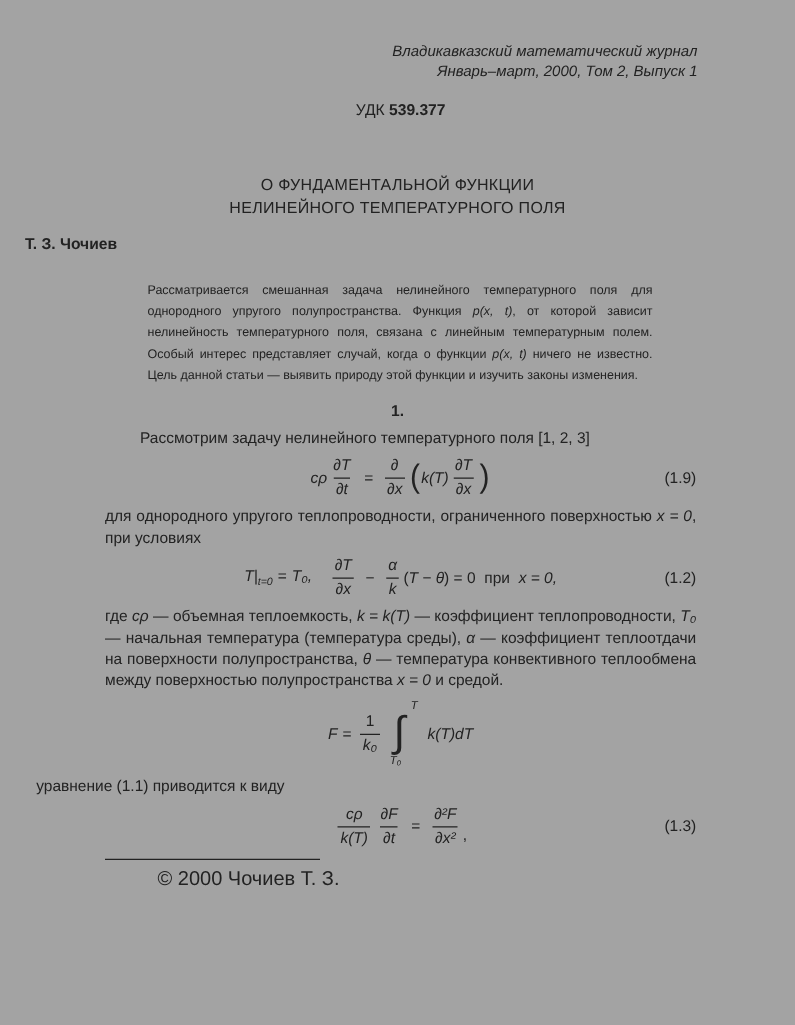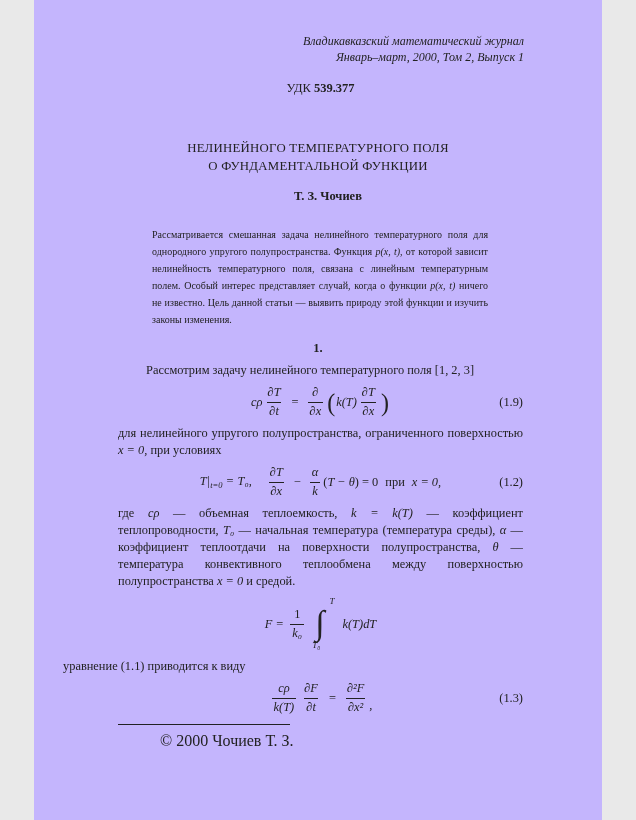--- a/index.html
+++ b/index.html
@@ -1,29 +1,29 @@
 <!DOCTYPE html>
 <html><head>
 <meta charset="utf-8">
 <style>
   html,body{margin:0;padding:0;background:#e9e9e9;}
   .page{
-    width:568px;height:820px;margin:0 auto;background:#c4b5fd;color:#222;
-    font-family:Liberation Serif, serif;position:relative;overflow:hidden;
+    width:636px;height:820px;margin:0 auto;background:#a3a3a3;color:#222;
+    font-family:Liberation Sans, sans-serif;position:relative;overflow:hidden;
   }
   
   .hdr{padding-top:33px;margin-right:78px;text-align:right;font-style:italic;
        font-size:12px;line-height:16px;}
   
   .udk{margin:16px 79px 0 84px;font-size:12.5px;text-align:center;}
   .udk .num{font-weight:bold;}
   
   .title{margin-top:44px;text-align:center;font-size:12.8px;line-height:17.5px;
          letter-spacing:.25px;}
-  .author{margin-top:14px;text-align:center;font-weight:bold;font-size:12.5px;padding-left:20px;}
+  .author{margin-top:14px;text-align:left;font-weight:bold;font-size:12.5px;padding-left:20px;}
   
   .abstract{margin:22px 114px 0 118px;font-size:10px;line-height:17px;
             text-align:justify;}
   .abstract .mi{font-style:italic;}
   
   .sec-head{margin-top:13px;text-align:center;font-weight:bold;font-size:12.5px;}
   
   .bp-par{margin:0 79px 0 84px;font-size:12.4px;line-height:17px;text-align:justify;}
   .indent{text-indent:28px;}
   .mt6{margin-top:6px;} .mt4{margin-top:4px;margin-left:29px;} .mt2{margin-top:2px;}
@@ -63,22 +63,22 @@
     <div>Владикавказский математический журнал</div>
     <div>Январь–март, 2000, Том 2, Выпуск 1</div>
   </div>
 
   <div class="udk">
     <span>УДК</span>
     <span class="num">539.377</span>
   </div>
 
   <div class="title">
+    <div>О ФУНДАМЕНТАЛЬНОЙ ФУНКЦИИ</div>
     <div>НЕЛИНЕЙНОГО ТЕМПЕРАТУРНОГО ПОЛЯ</div>
-    <div>О ФУНДАМЕНТАЛЬНОЙ ФУНКЦИИ</div>
   </div>
 
   <div class="author">Т. З. Чочиев</div>
 
   <div class="abstract"><span>Рассматривается смешанная задача нелинейного температурного поля для однородного упругого полупространства. Функция </span><span class="mi">p(x, t)</span><span>, от которой зависит нелинейность температурного поля, связана с линейным температурным полем. Особый интерес представляет случай, когда о функции </span><span class="mi">p(x, t)</span><span> ничего не известно. Цель данной статьи — выявить природу этой функции и изучить законы изменения.</span></div>
 
   <div class="sec-head">1.</div>
 
   <p class="bp-par indent mt6">Рассмотрим задачу нелинейного температурного поля [1, 2, 3]</p>
 
@@ -96,21 +96,21 @@
     <span class="bigp">(</span>
     <span class="mi">k(T)</span>
     <span class="frac">
         <span class="fn mi">∂T</span>
         <span class="fd mi">∂x</span>
       </span>
     <span class="bigp">)</span>
     <span class="eqnum">(1.9)</span>
   </div>
 
-  <p class="bp-par mt6"><span>для нелинейного упругого полупространства, ограниченного поверхностью </span><span class="mi">x = 0</span><span>, при условиях</span></p>
+  <p class="bp-par mt6"><span>для однородного упругого теплопроводности, ограниченного поверхностью </span><span class="mi">x = 0</span><span>, при условиях</span></p>
 
   <div class="eq">
     <span class="run"><span class="mi">T|</span><span class="sb">t=0</span><span class="opn mu">=</span><span class="mi">T₀,</span></span>
     <span class="frac gapl">
         <span class="fn mi">∂T</span>
         <span class="fd mi">∂x</span>
       </span>
     <span class="op mu">−</span>
     <span class="frac">
         <span class="fn mi">α</span>

